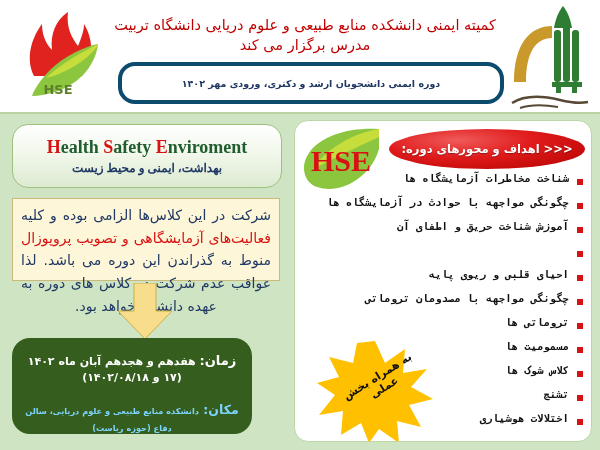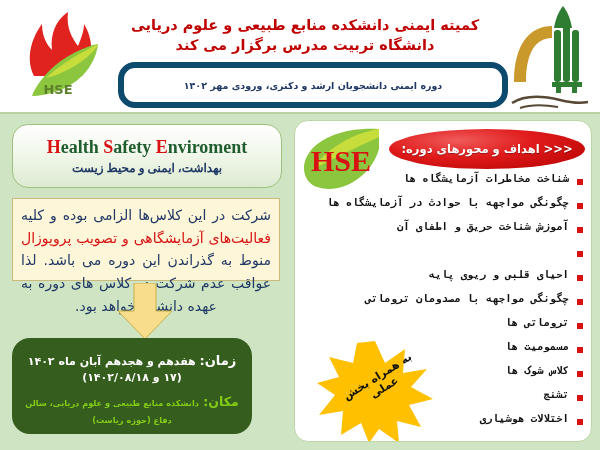--- a/index.html
+++ b/index.html
@@ -22,27 +22,27 @@
   }
   .logo-hse-left{
     position:absolute;left:12px;top:6px;width:96px;height:100px;
   }
   .logo-univ{
     position:absolute;right:6px;top:4px;width:92px;height:108px;
   }
   .header-title{
     position:absolute;left:110px;top:16px;width:390px;
     text-align:center;
-    color:#c00000;font-weight:bold;font-size:14.5px;
+    color:#c00000;font-weight:normal;font-size:14.5px;
     line-height:1.35;
     letter-spacing:0px;
   }
   .header-sub-wrap{
     position:absolute;left:118px;top:62px;width:378px;height:34px;
-    border:6px solid #0c4a6e;border-radius:17px;background:#ffffff;
+    border:4px solid #0c4a6e;border-radius:17px;background:#ffffff;
     display:flex;align-items:center;justify-content:center;
   }
   .header-sub{
     color:#1f3864;font-size:9.5px;font-weight:bold;
   }
   .header-rule{
     position:absolute;left:0;top:112px;width:600px;height:2px;
     background:#b9d3a4;
   }
 
@@ -89,21 +89,21 @@
     background:#355e1e;
     box-sizing:border-box;
     padding:14px 12px 10px 12px;
     text-align:center;
   }
   .when-line{
     color:#ffffff;font-size:11px;font-weight:bold;line-height:1.4;
   }
   .when-line .lbl{font-size:13px;}
   .where-line{
-    margin-top:7px;color:#84cc16;font-weight:bold;font-size:12.5px;line-height:1.4;
+    margin-top:15px;color:#7dd3fc;font-weight:bold;font-size:12.5px;line-height:1.4;
   }
   .where-line .val{font-size:8.2px;font-weight:bold;}
 
   
   .right-col{
     position:absolute;left:294px;top:120px;width:298px;height:322px;
     background:#ffffff;
     border:1px solid #bcd7a6;
     border-radius:14px;
     box-sizing:border-box;

